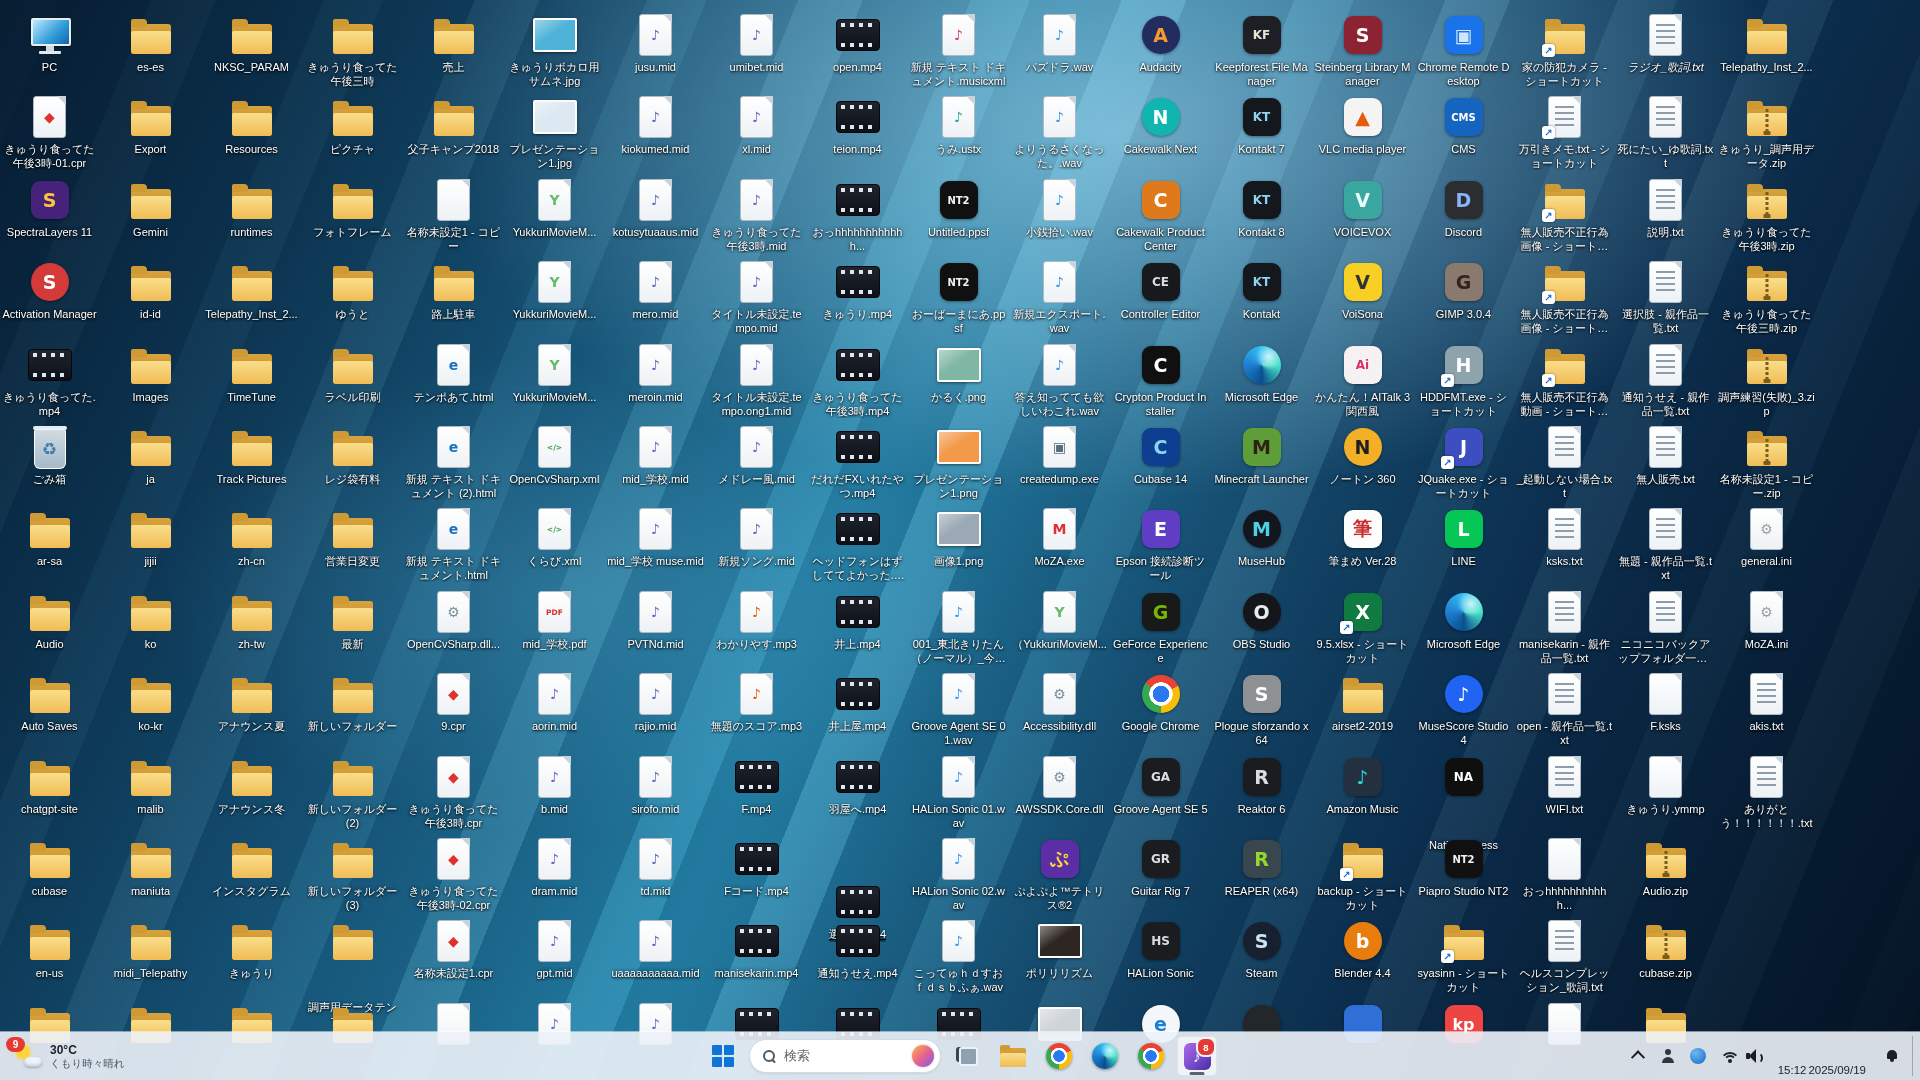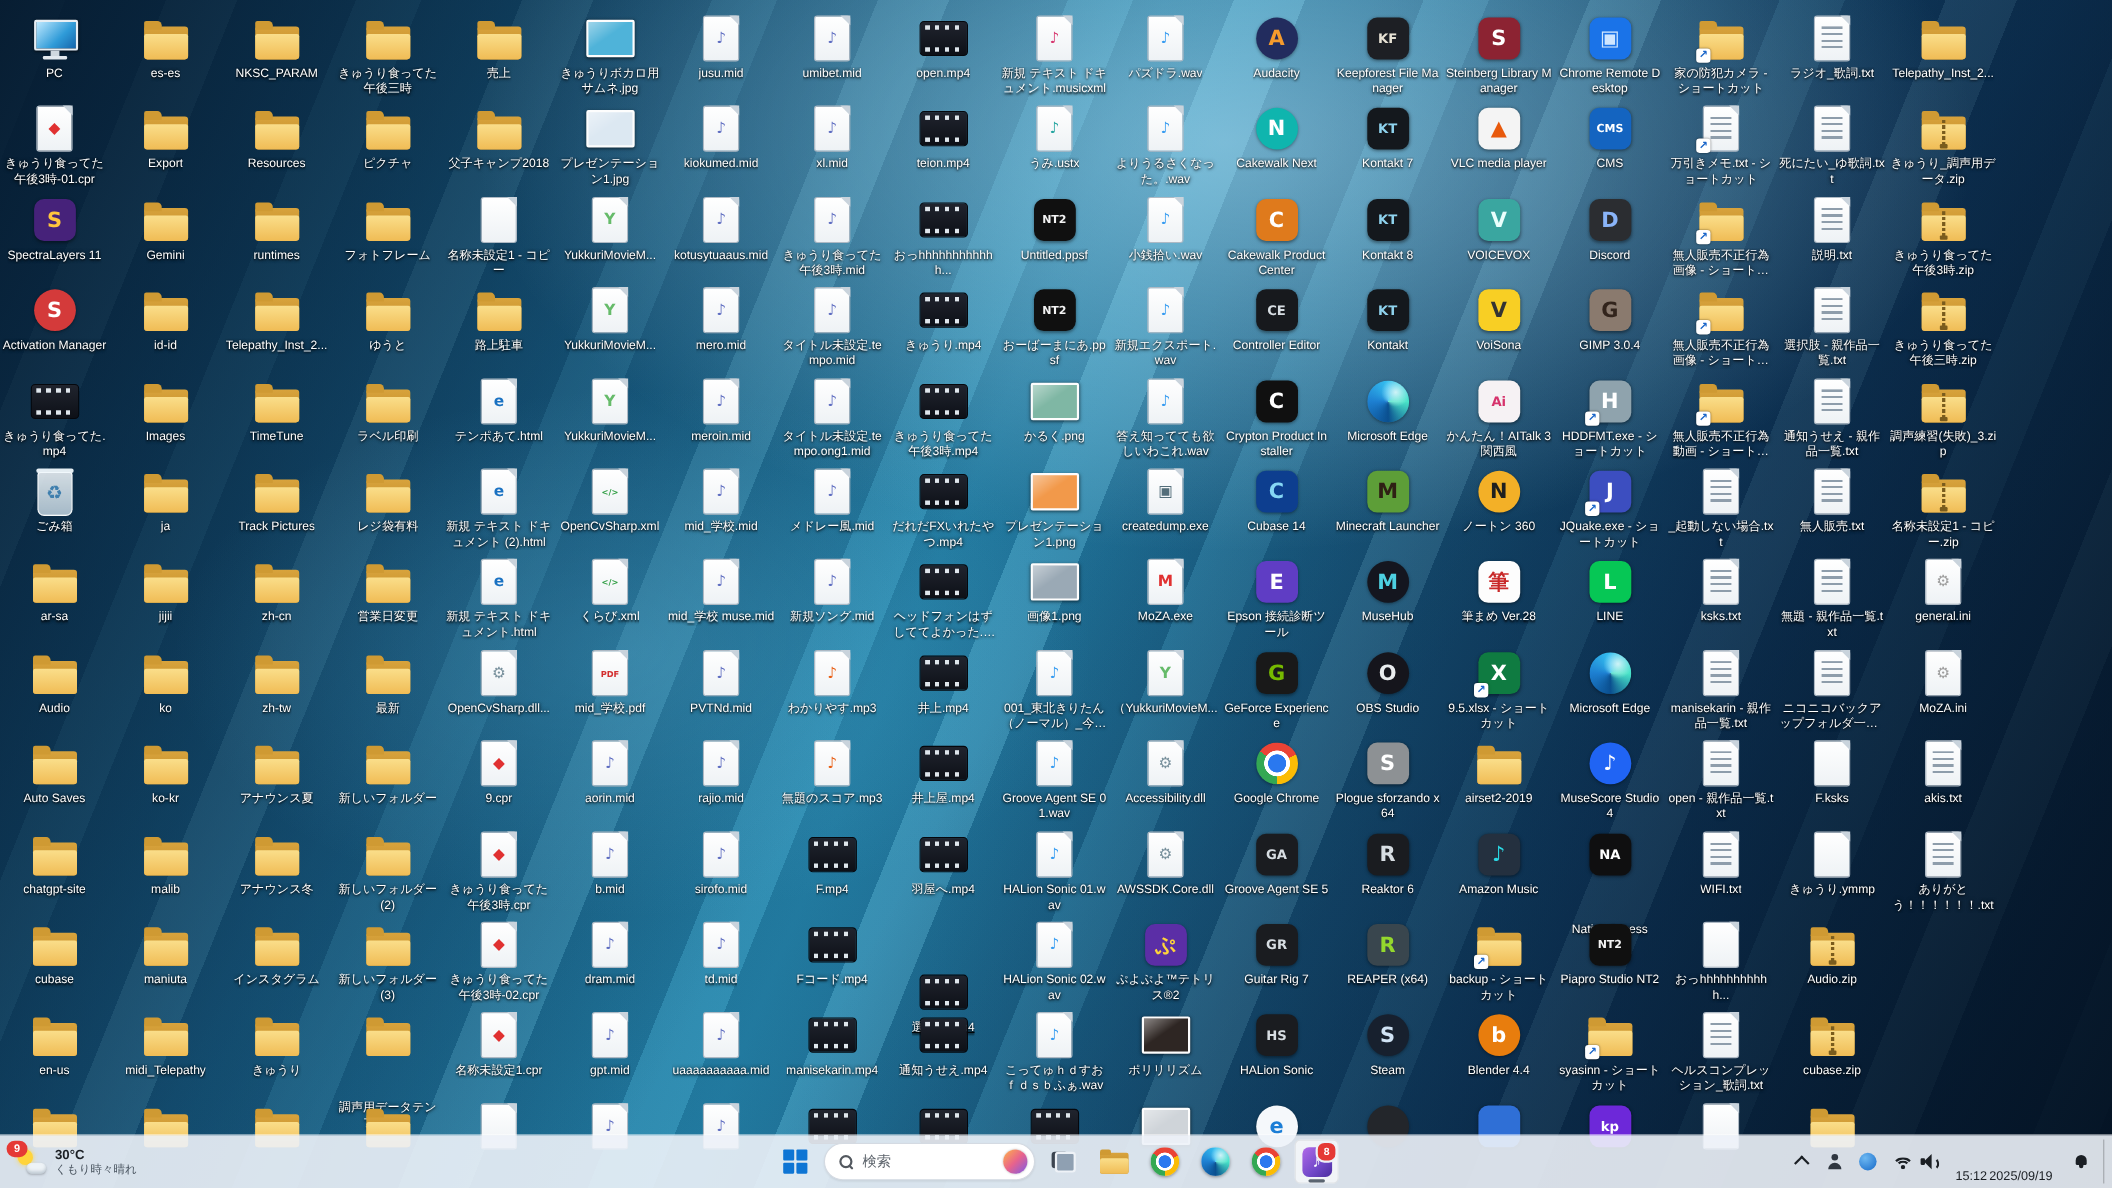--- a/index.html
+++ b/index.html
@@ -232,21 +232,21 @@
       </div>
       <div class="lbl">Chrome Remote Desktop</div>
     </div>
     <div class="cell" style="left: 1514px; top: 10px;">
       <div class="ibox">
         <div class="folder"></div>
         <b class="scar">↗</b>
       </div>
       <div class="lbl">家の防犯カメラ - ショートカット</div>
     </div>
-    <div class="cell" style="left: 1615px; top: 10px;">
+    <div class="cell" style="left: 1615px; top: 10px; font-style: italic;">
       <div class="ibox">
         <div class="file txtf"></div>
       </div>
       <div class="lbl">ラジオ_歌詞.txt</div>
     </div>
     <div class="cell" style="left: 1716px; top: 10px;">
       <div class="ibox">
         <div class="folder"></div>
       </div>
       <div class="lbl">Telepathy_Inst_2...</div>
@@ -1646,21 +1646,21 @@
       <div class="lbl"></div>
     </div>
     <div class="cell" style="left: 1312px; top: 999px;">
       <div class="ibox">
         <div class="app" style="background: rgb(47, 111, 214); color: rgb(255, 255, 255); font-size: 19px;"></div>
       </div>
       <div class="lbl"></div>
     </div>
     <div class="cell" style="left: 1413px; top: 999px;">
       <div class="ibox">
-        <div class="app" style="background: #6d28d9; color: rgb(255, 255, 255); font-size: 12px;">kp</div>
+        <div class="app" style="background: #ef4444; color: rgb(255, 255, 255); font-size: 16px;">kp</div>
       </div>
       <div class="lbl"></div>
     </div>
     <div class="cell" style="left: 1514px; top: 999px;">
       <div class="ibox">
         <div class="file"></div>
       </div>
       <div class="lbl"></div>
     </div>
     <div class="cell" style="left: 1615px; top: 999px;">

